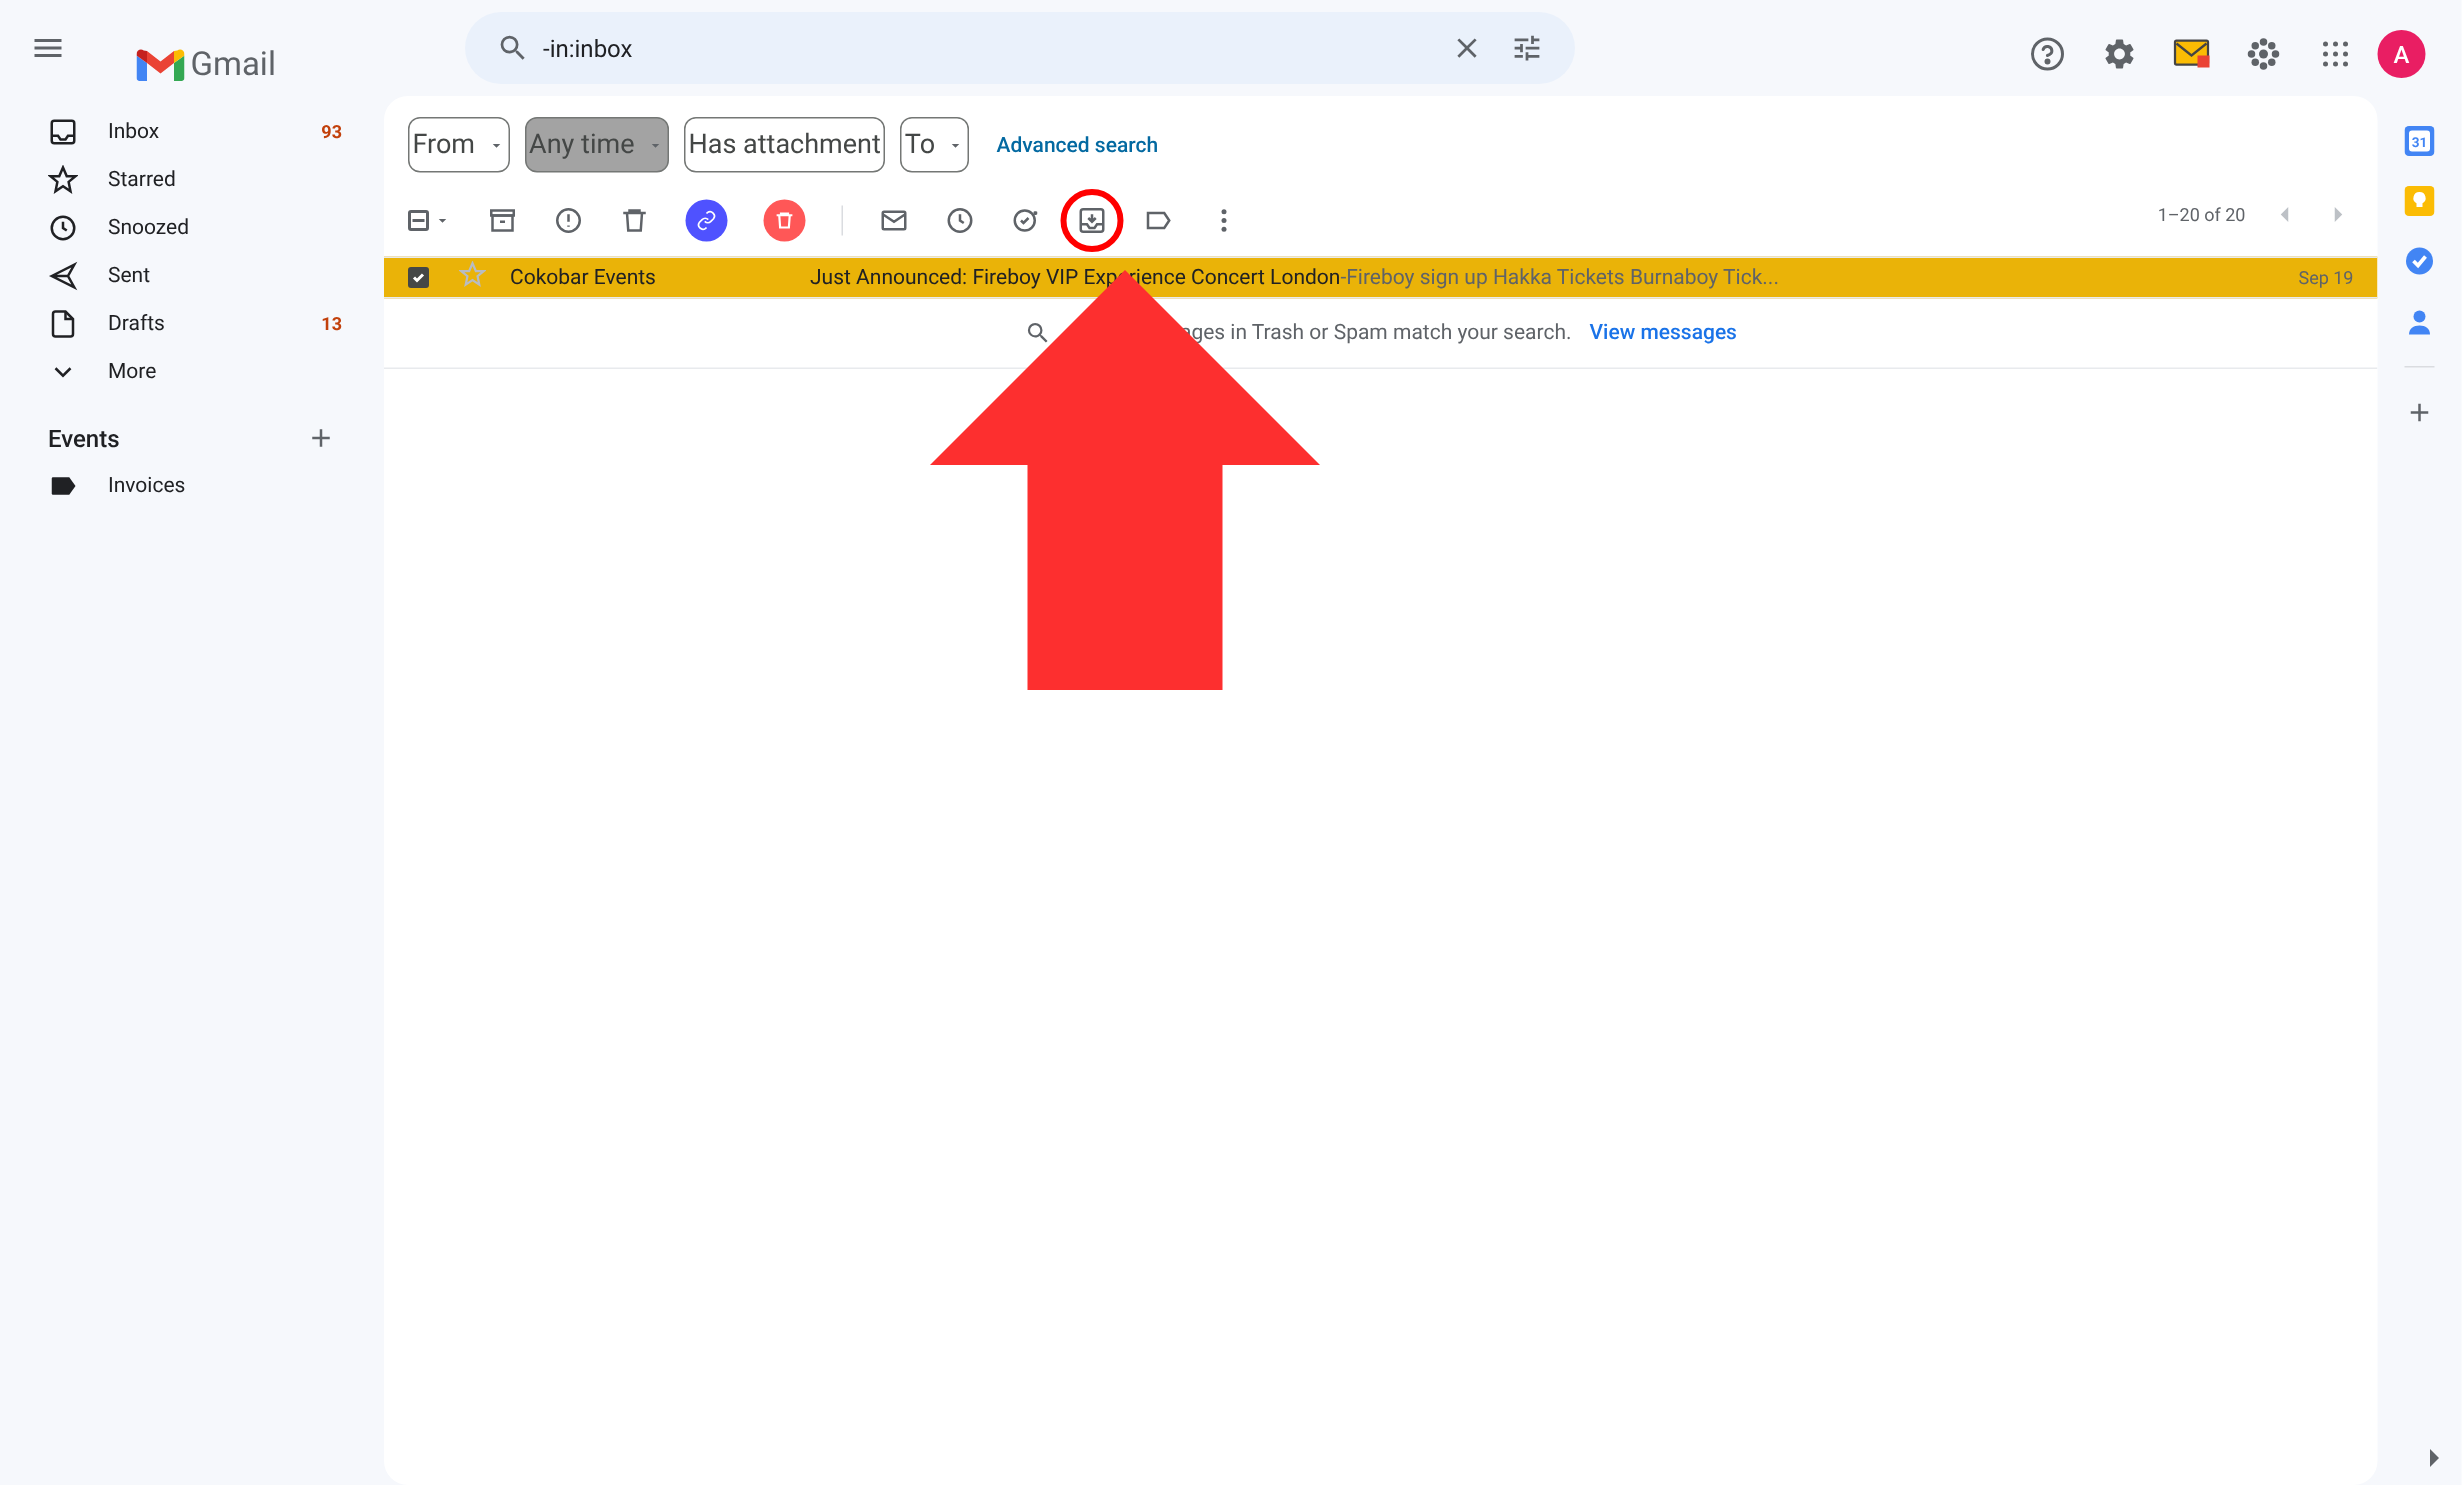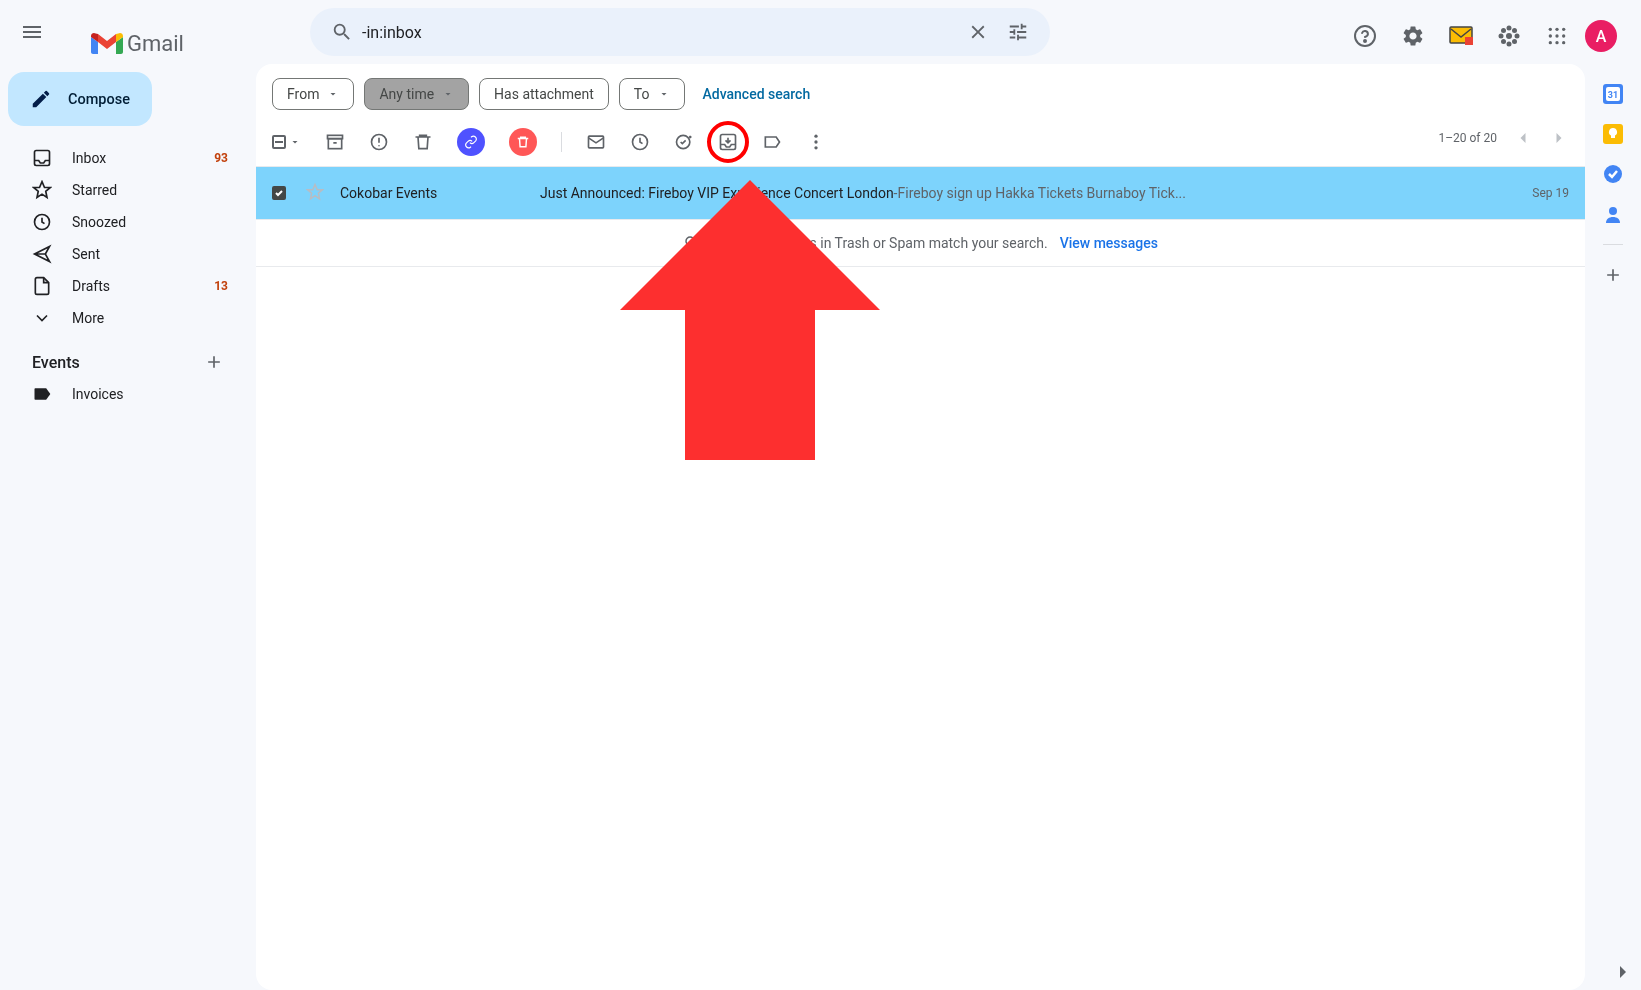--- a/index.html
+++ b/index.html
@@ -166,22 +166,22 @@
       align-items: center;
       gap: 10px;
       padding: 14px 16px;
     }
     .filter-chip {
       display: flex;
       align-items: center;
       gap: 8px;
       border: 1px solid #747775;
       border-radius: 8px;
-      padding: 7px 14px;
-      font-size: 14px;
+      padding: 7px 2px;
+      font-size: 18px;
       color: #444746;
       cursor: pointer;
       background: #fff;
     }
     .filter-chip.active {
       background: #a3a3a3;
     }
     .adv-search {
       color: #0369a1;
       font-size: 14px;
@@ -241,23 +241,23 @@
       position: absolute;
       border: 4px solid #ff0000;
       border-radius: 50%;
       width: 42px;
       height: 42px;
       pointer-events: none;
     }
     .email-row {
       display: flex;
       align-items: center;
-      background: #7dd3fc;
+      background: #eab308;
       padding: 0 16px;
-      height: 54px;
+      height: 28px;
       font-size: 14px;
       border-top: 1px solid #e8eaed;
       border-bottom: 1px solid #e8eaed;
     }
     .email-row .sender {
       width: 200px;
       color: #202124;
     }
     .email-row .subject-area {
       flex: 1;
@@ -420,26 +420,20 @@
           <circle cx="12" cy="20" r="2"></circle>
           <circle cx="20" cy="20" r="2"></circle>
         </svg>
     </div>
     <div class="avatar">A</div>
   </div>
 </div>
 
 <div class="main">
   <div class="sidebar">
-    <button class="compose-btn">
-      <svg width="22" height="22" viewBox="0 0 24 24" fill="#041e49">
-          <path d="M3 17.25V21h3.75L17.81 9.94l-3.75-3.75L3 17.25zM20.71 7.04a1 1 0 000-1.41l-2.34-2.34a1 1 0 00-1.41 0l-1.83 1.83 3.75 3.75 1.83-1.83z"></path>
-        </svg>
-      <span>Compose</span>
-    </button>
 
     <div class="nav-item active">
       <svg width="20" height="20" viewBox="0 0 24 24" fill="none" stroke="#202124" stroke-width="2">
           <rect x="3" y="3" width="18" height="18" rx="2"></rect>
           <path d="M3 15h5l2 3h4l2-3h5"></path>
         </svg>
       <span class="label">Inbox</span>
       <span class="count">93</span>
     </div>
     <div class="nav-item">

